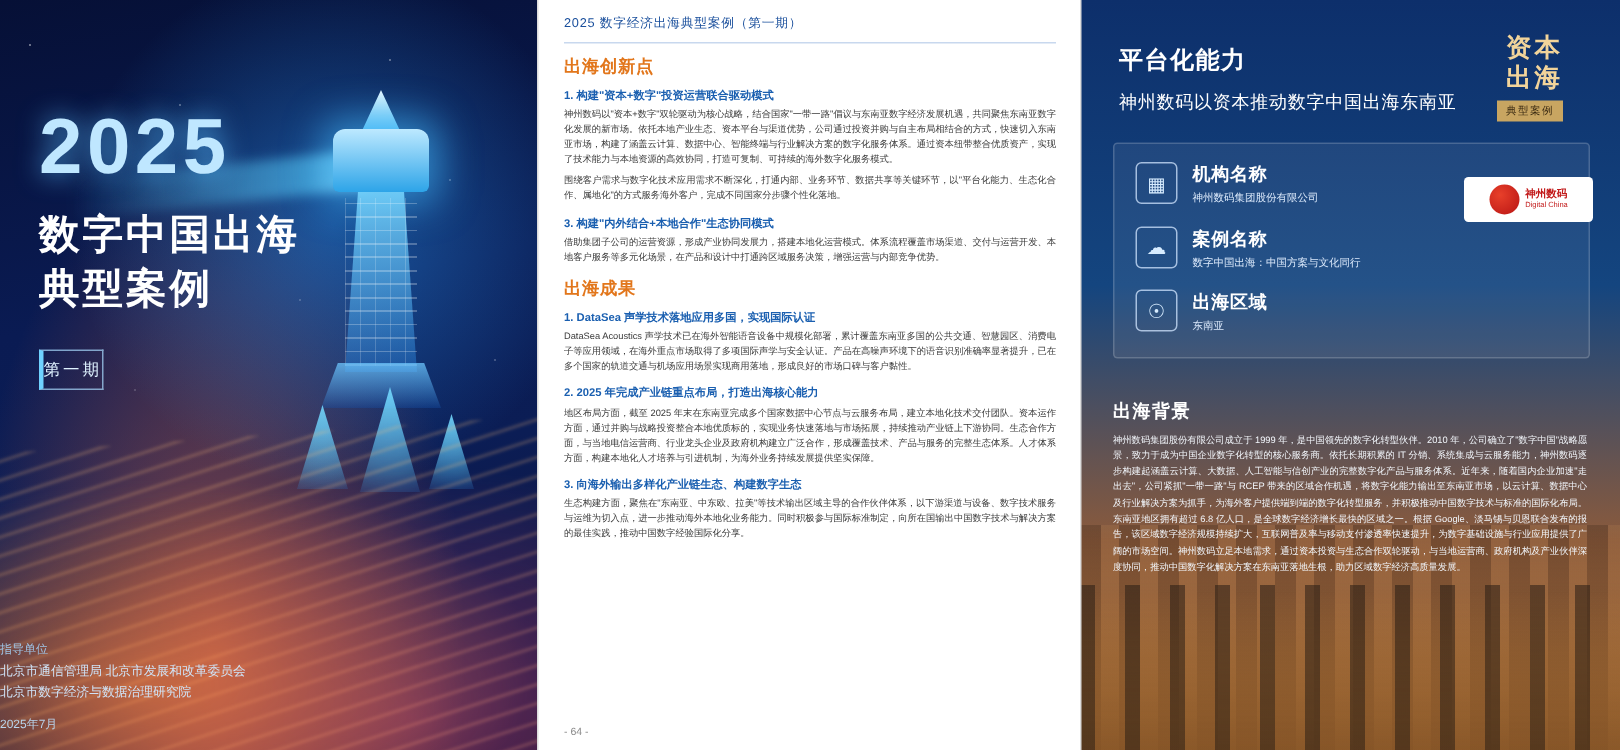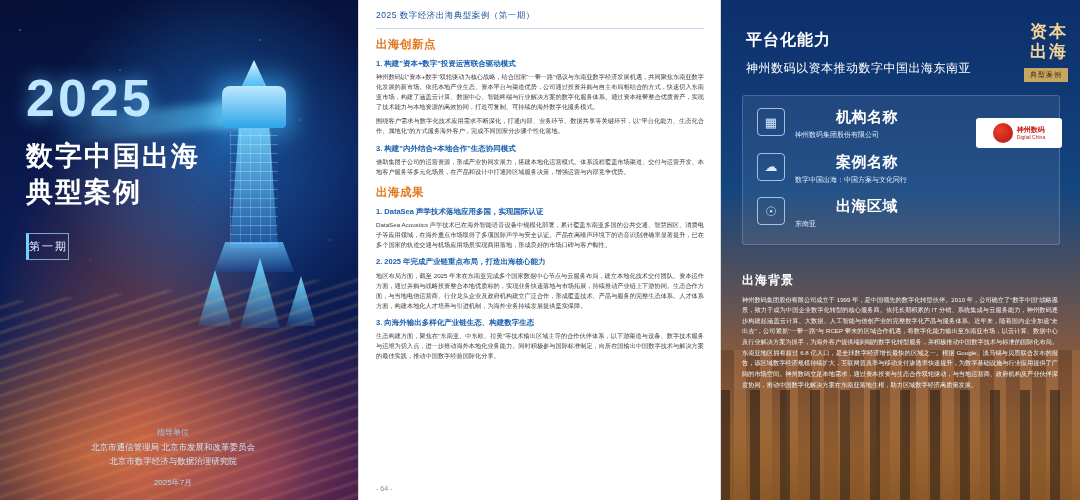--- a/index.html
+++ b/index.html
@@ -172,21 +172,21 @@
     padding: 5px 0;
     font-size: 11px;
     letter-spacing: 2px;
     color: #dff2ff;
   }
   .cover-footer {
     position: absolute;
     left: 0;
     right: 12px;
     bottom: 10px;
-    text-align: center;
+    text-align: left;
     color: #cfe3f7;
     z-index: 6;
     font-size: 8px;
     line-height: 1.7;
   }
   .cover-footer .lbl { color: #9fc4e6; font-size: 8px; }
   .cover-footer .org { font-size: 8.5px; }
   .cover-footer .date { margin-top: 8px; font-size: 8px; color: #b9d4ec; }
 
   
@@ -277,21 +277,21 @@
     letter-spacing: 1px;
   }
   .case-title {
     margin-top: 8px;
     font-size: 12px;
     line-height: 1.5;
     letter-spacing: .5px;
   }
   .case-stamp {
     position: absolute;
-    right: 12px;
+    right: 38px;
     top: 22px;
     text-align: right;
     color: #f2d49a;
   }
   .case-stamp .big {
     font-size: 17px;
     font-weight: bold;
     line-height: 1.2;
     letter-spacing: 2px;
   }
@@ -326,25 +326,24 @@
     margin-right: 10px;
     border: 1px solid rgba(210,230,255,.75);
     border-radius: 4px;
     display: flex;
     align-items: center;
     justify-content: center;
     color: #d7ecff;
     font-size: 13px;
   }
   .info-text .k {
-    font-size: 15px;
+    font-size: 12px;
     font-weight: bold;
     letter-spacing: .5px;
     margin-bottom: 3px;
-    margin-left: 41px;
   }
   .info-text .v {
     font-size: 7px;
     color: #dbe9fb;
     line-height: 1.5;
   }
   .logo-chip {
     position: absolute;
     right: 18px;
     top: 118px;

